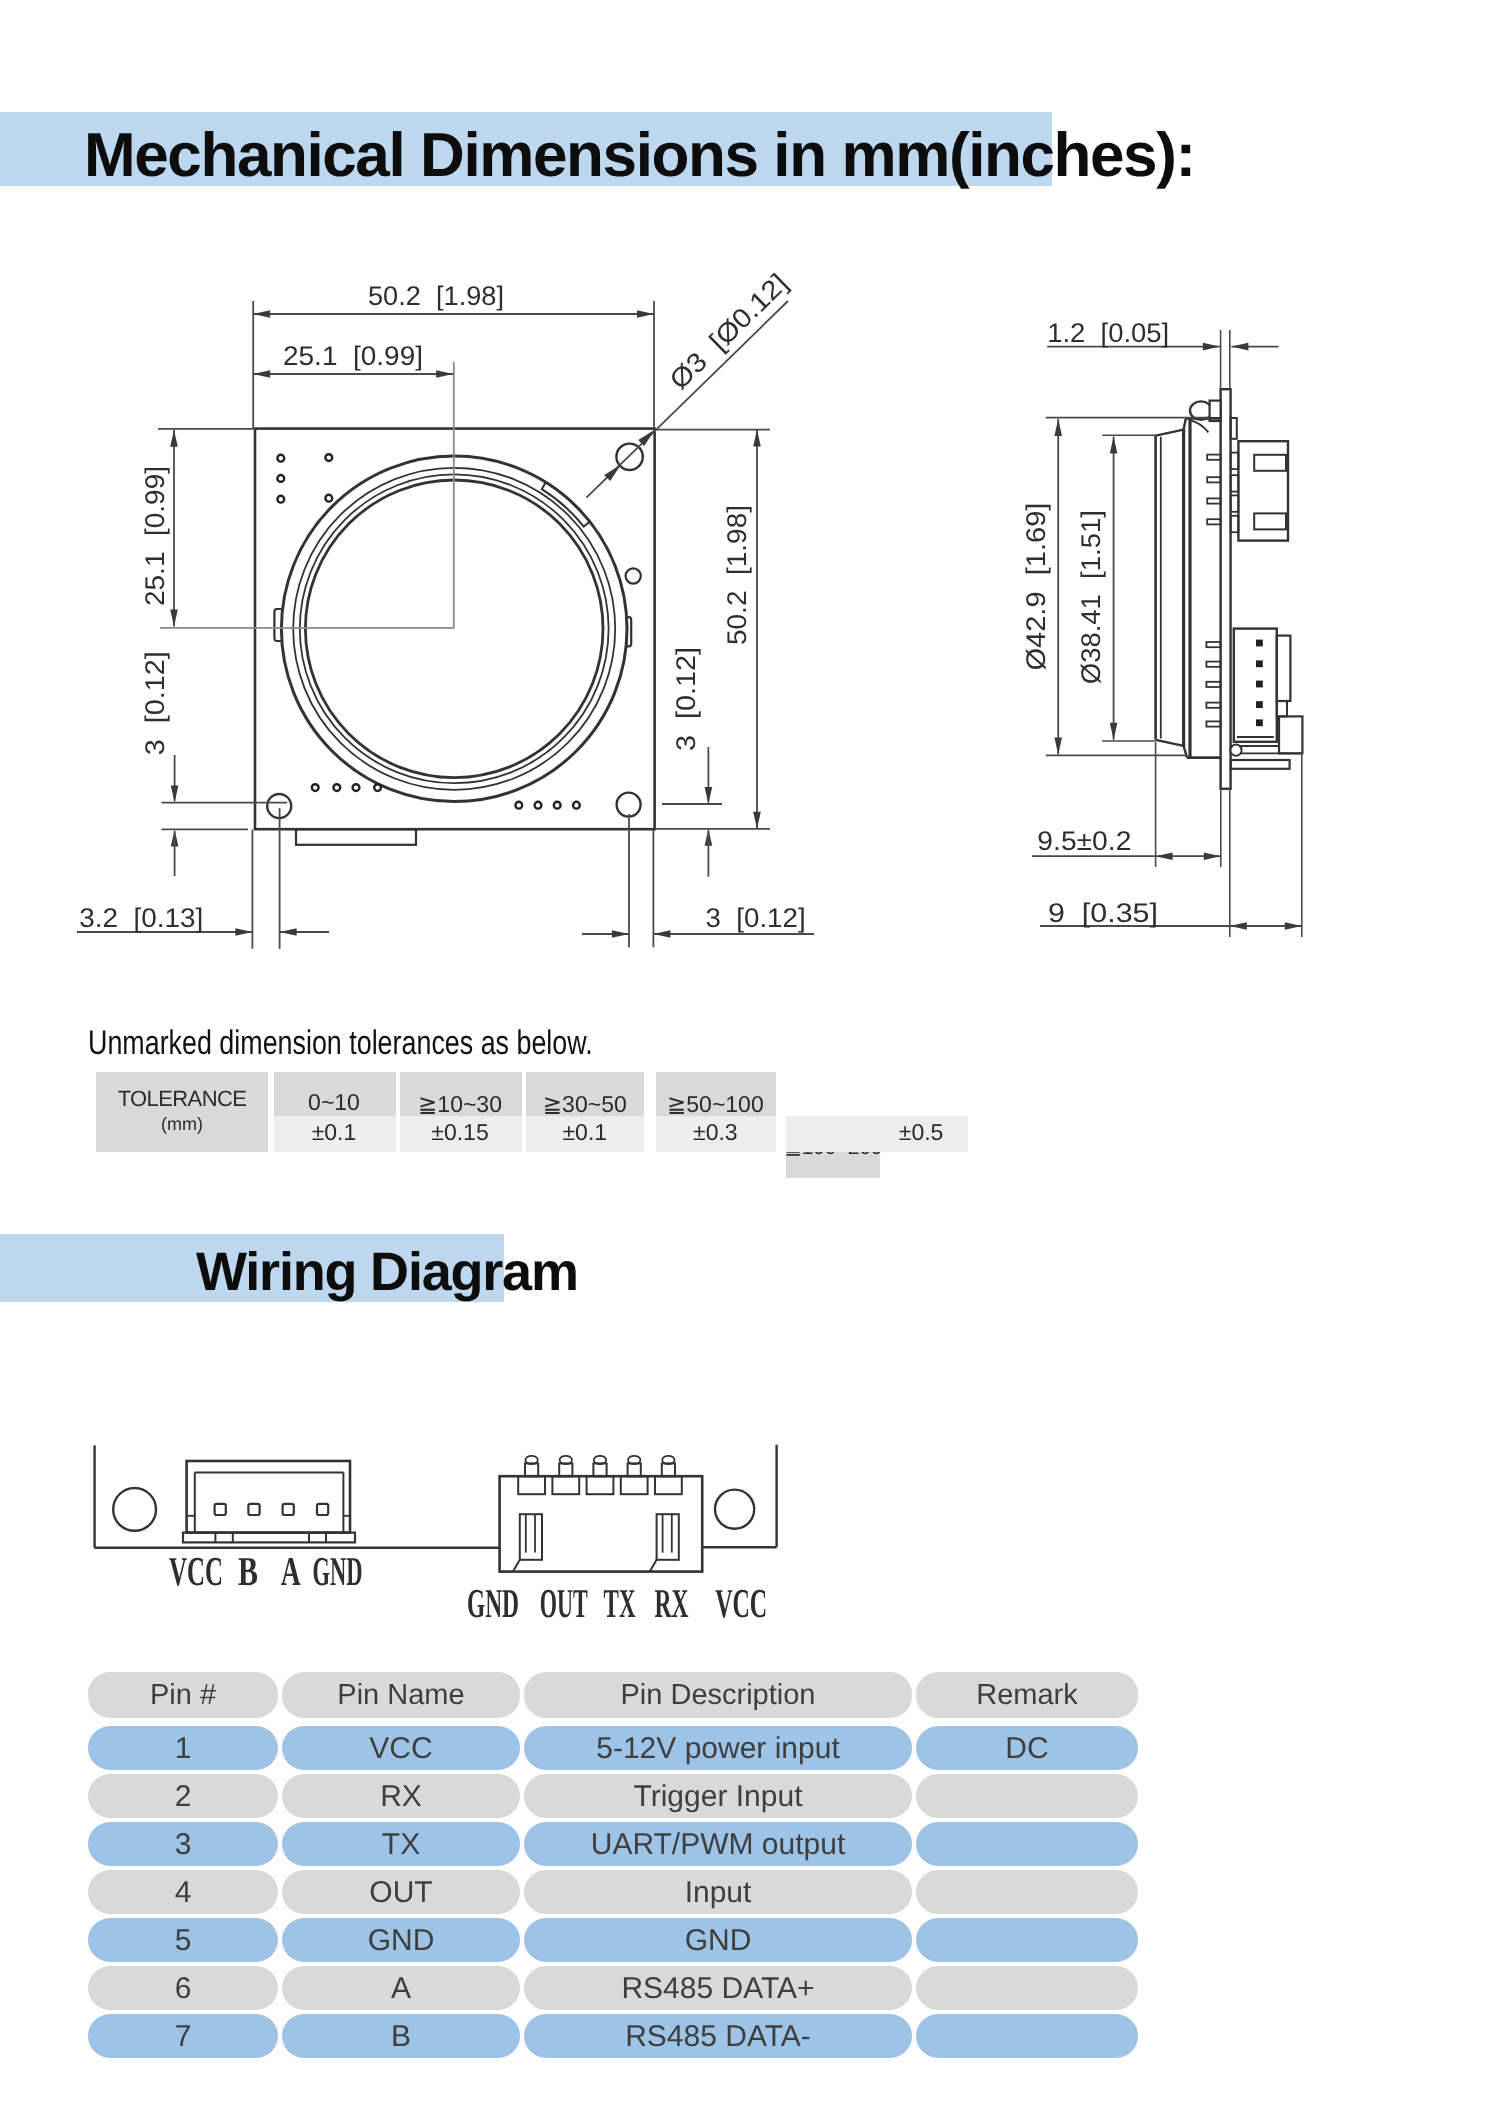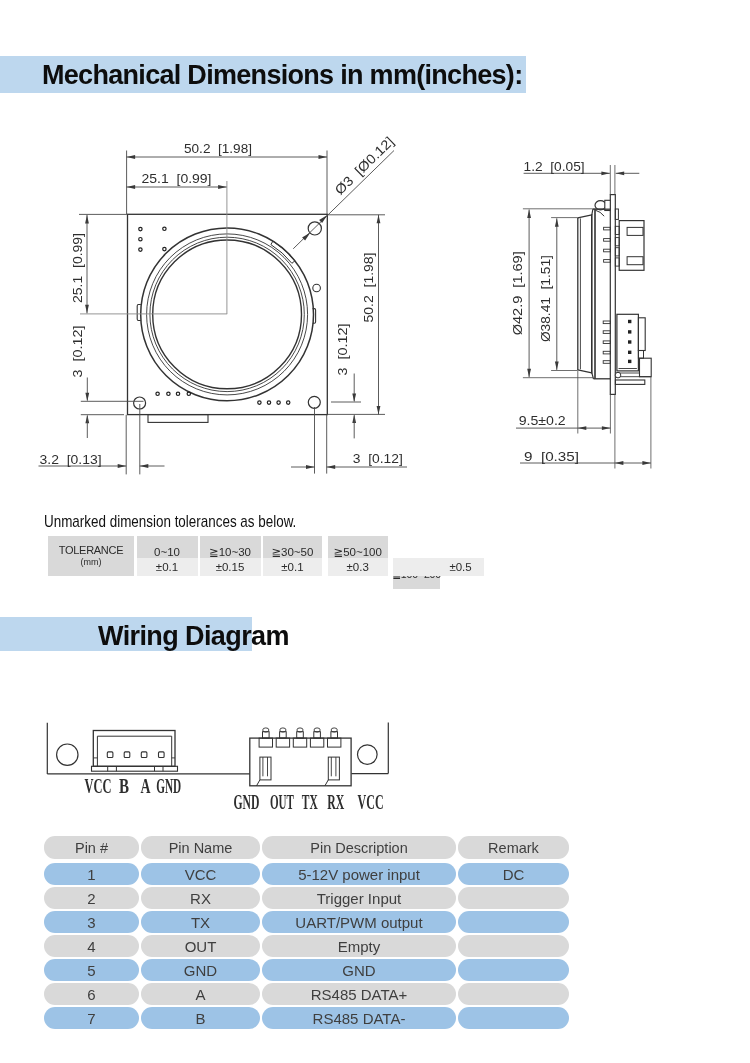--- a/index.html
+++ b/index.html
@@ -18,21 +18,21 @@
   .pinhead div,.pintab div{display:flex;align-items:center;justify-content:center;border-radius:11px;}
   .ph{background:#d9d9d9;}
   .rb{background:#9dc3e6;}
   .rg{background:#d9d9d9;}
 </style>
 </head>
 <body>
 
 <div class="bar" style="left:0;top:56px;width:526px;height:37px;"></div>
 <div style="position:absolute;left:42px;top:61.5px;">
-    <h1 style="font-size:27px;letter-spacing:-0.7px;">Mechanical Dimensions in mm(inches):</h1>
+    <h1 style="font-size:31px;letter-spacing:-0.7px;">Mechanical Dimensions in mm(inches):</h1>
   </div>
 
 <svg id="svgmain" width="750" height="1063" viewBox="0 0 750 1063" fill="none">
 
 <rect x="127.5" y="214.3" width="199.8" height="200.3" stroke="#333333" stroke-width="1.3" fill="none"></rect>
 
 <rect x="148" y="414.6" width="60" height="7.8" stroke="#333333" stroke-width="1.1" fill="none"></rect>
 
 <circle cx="227.1" cy="314.4" r="86.4" stroke="#333333" stroke-width="1.5" fill="none"></circle>
 
@@ -404,21 +404,21 @@
     <div class="rg">Trigger Input</div>
     <div class="rg"></div>
 
   <div class="rb">3</div>
     <div class="rb">TX</div>
     <div class="rb">UART/PWM output</div>
     <div class="rb"></div>
 
   <div class="rg">4</div>
     <div class="rg">OUT</div>
-    <div class="rg">Empty</div>
+    <div class="rg">Input</div>
     <div class="rg"></div>
 
   <div class="rb">5</div>
     <div class="rb">GND</div>
     <div class="rb">GND</div>
     <div class="rb"></div>
 
   <div class="rg">6</div>
     <div class="rg">A</div>
     <div class="rg">RS485 DATA+</div>

